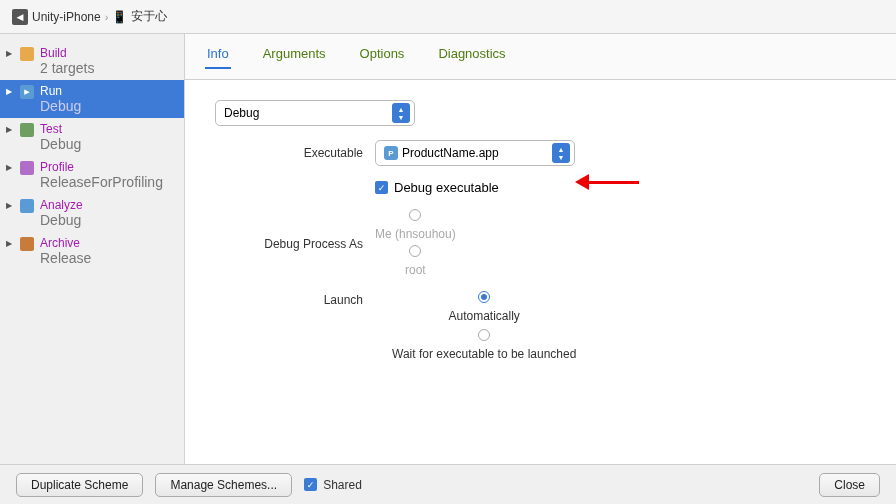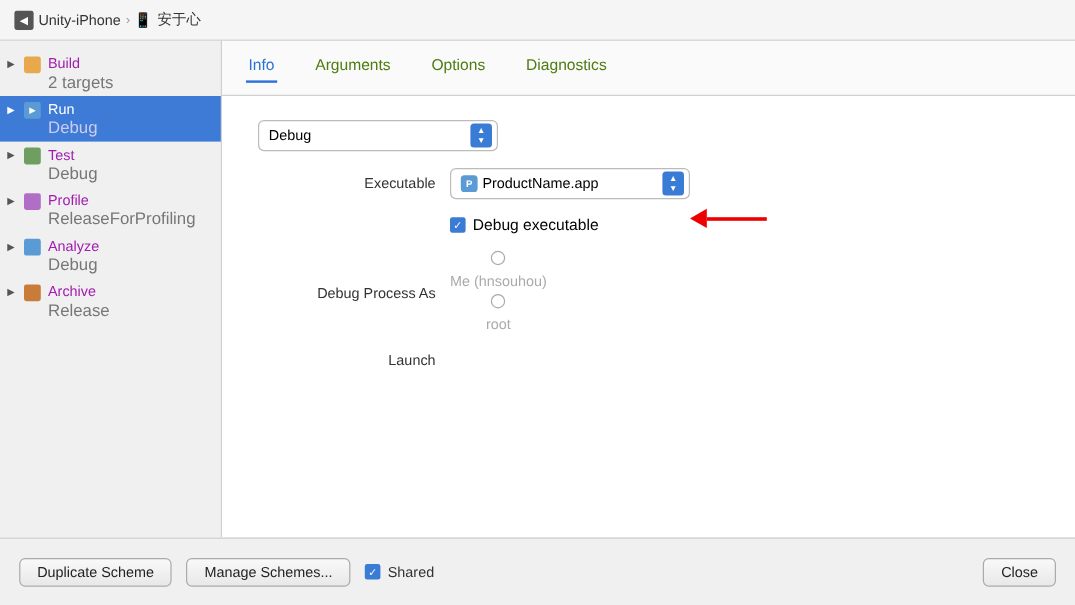--- a/index.html
+++ b/index.html
@@ -296,21 +296,21 @@
     }
 
     
     .bottom-bar {
       border-top: 1px solid #d0d0d0;
       background: #f0f0f0;
       padding: 8px 16px;
       display: flex;
       align-items: center;
       gap: 12px;
-      height: 56px;
+      height: 40px;
     }
     .btn {
       padding: 4px 14px;
       font-size: 12px;
       background: linear-gradient(to bottom, #f9f9f9, #e8e8e8);
       border: 1px solid #aaa;
       border-radius: 5px;
       cursor: pointer;
       color: #222;
     }
@@ -516,20 +516,30 @@
           </div>
           <div class="radio-row">
             <div class="radio"></div>
             <span class="radio-label disabled">root</span>
           </div>
         </div>
       </div>
 
       <div class="form-row" style="align-items:flex-start;gap:17px;">
         <span class="form-label" style="padding-top:2px;">Launch</span>
+        <div class="radio-group">
+          <div class="radio-row">
+            <div class="radio selected"></div>
+            <span class="radio-label">Automatically</span>
+          </div>
+          <div class="radio-row">
+            <div class="radio"></div>
+            <span class="radio-label">Wait for executable to be launched</span>
+          </div>
+        </div>
       </div>
 
     </div>
   </div>
 </div>
 
 <div class="bottom-bar">
   <button class="btn">Duplicate Scheme</button>
   <button class="btn">Manage Schemes...</button>
   <div class="shared-checkbox">

